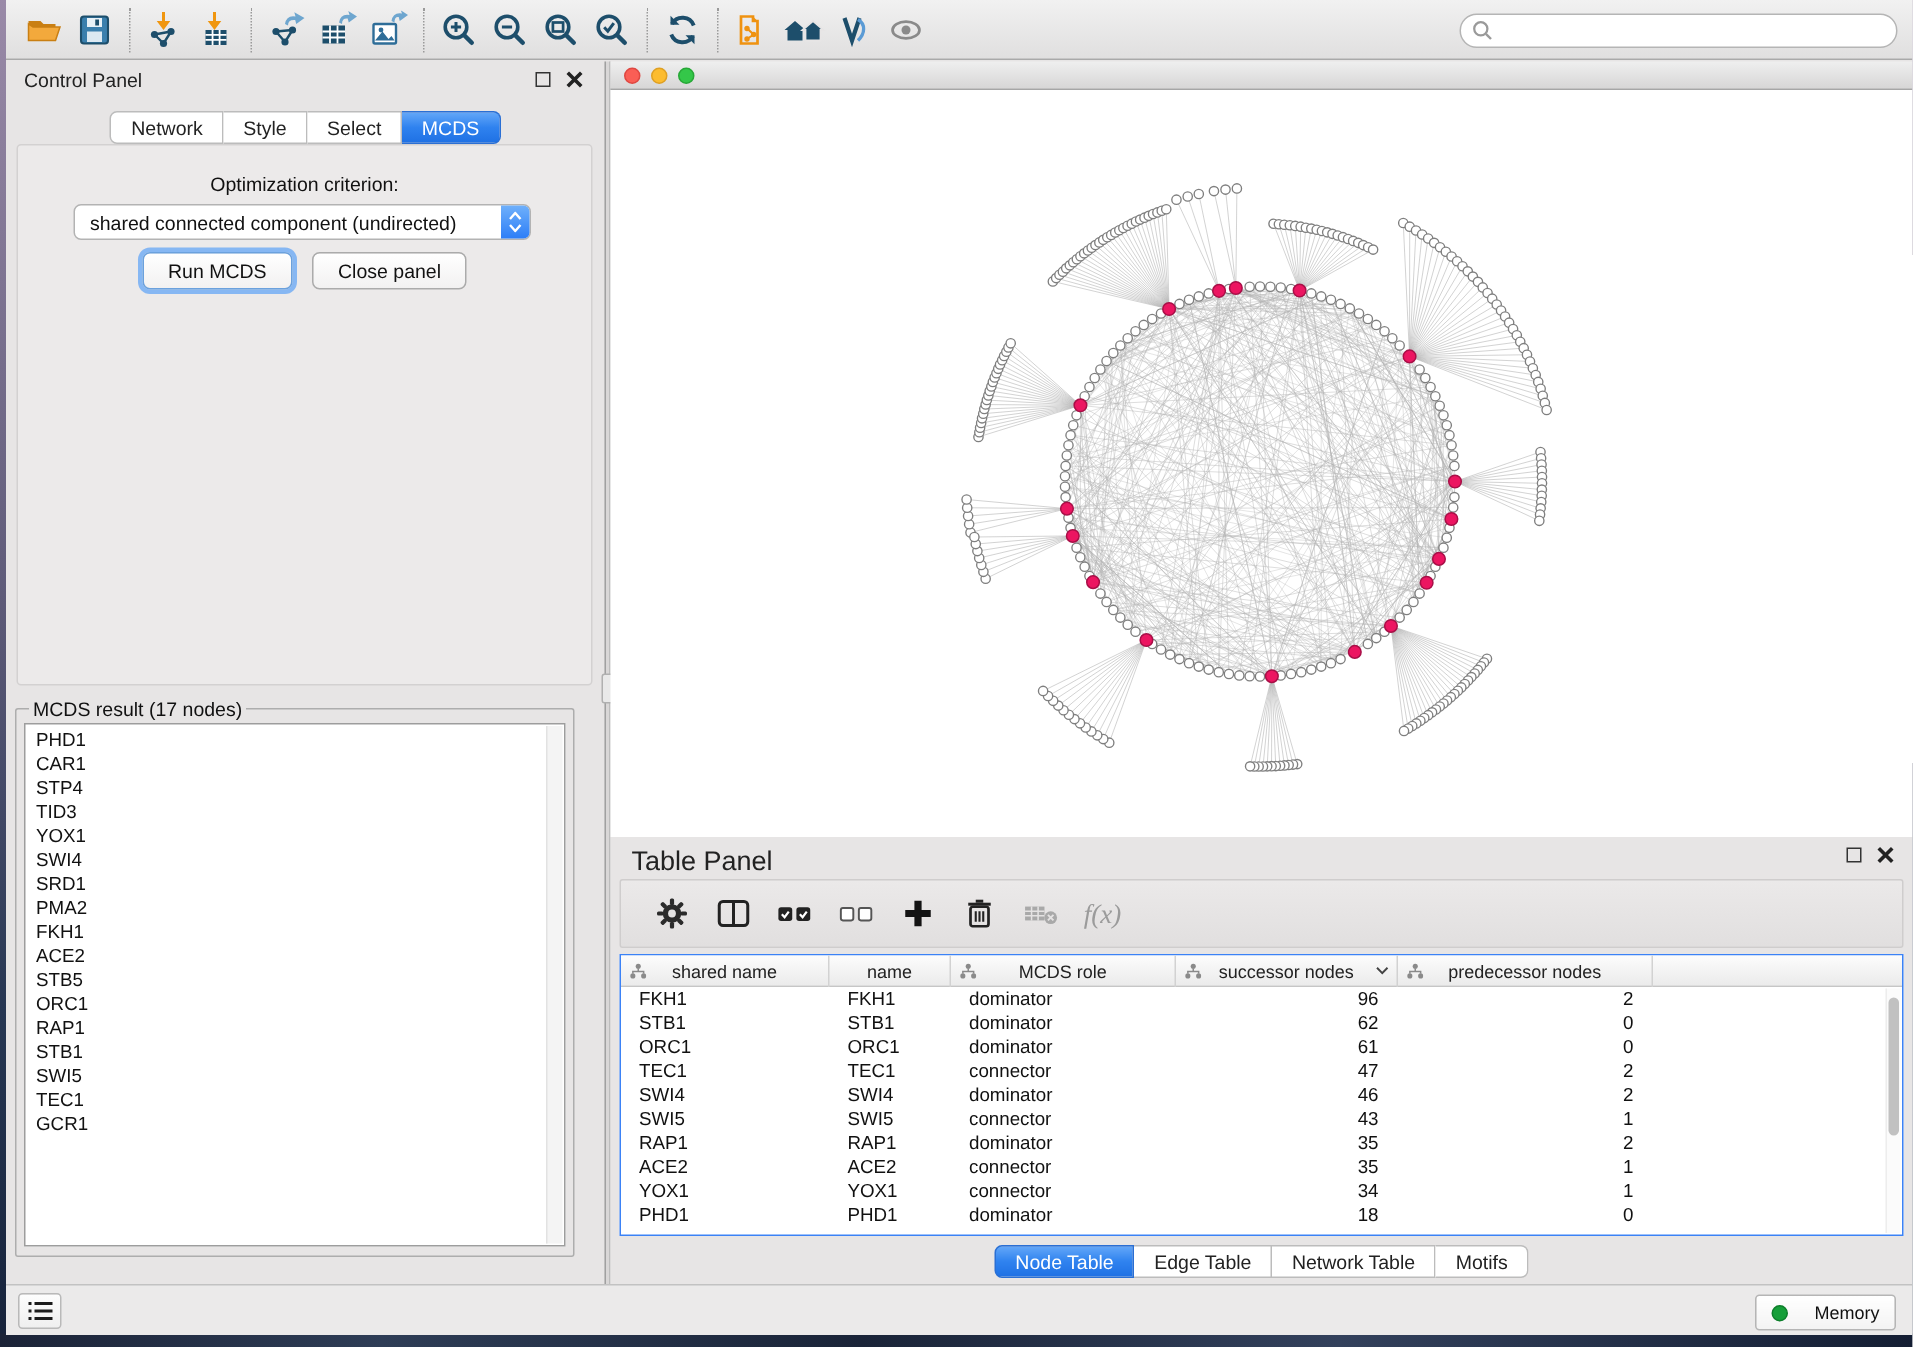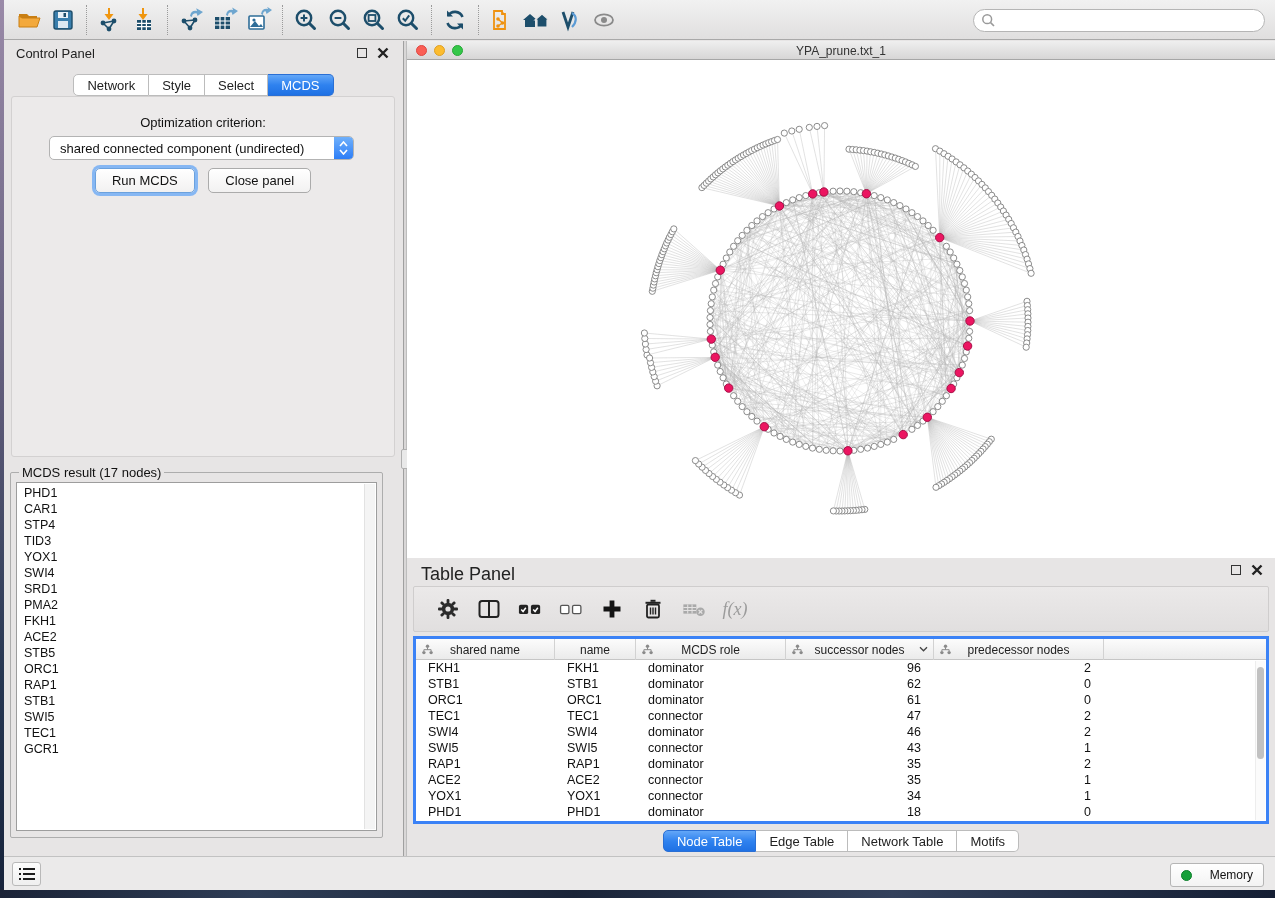--- a/index.html
+++ b/index.html
@@ -80,21 +80,21 @@
   .table-panel { position:absolute; left:403px; right:0; top:558px; bottom:34px; background:#e7e5e5; }
   .tp-titlebar { position:absolute; left:0; right:0; top:0; height:26px; }
   .tp-title { position:absolute; left:14px; top:6px; font-size:18px; color:#222; }
   .tp-float { right:34px; } .tp-close { right:12px; }
   .tp-toolbar { position:absolute; left:6px; right:6px; top:28px; height:46px;
                 background:linear-gradient(180deg,#ebe9e9,#e1dfdf); border:1px solid #cfcdcd; border-radius:2px;
                 display:flex; align-items:center; gap:17px; padding-left:22px; }
   .tp-tool { width:24px; height:24px; display:flex; align-items:center; justify-content:center; }
   .fx-label { font-family:"Liberation Serif","DejaVu Serif",serif; font-style:italic; font-size:18px; color:#9b9b9b; }
 
-  .table-wrap { position:absolute; left:6px; right:6px; top:78px; bottom:32px; background:#fff; border:3px solid #3b82f6; }
+  .table-wrap { position:absolute; left:6px; right:6px; top:78px; bottom:32px; background:#fff; border:1px solid #3b82f6; }
   .thead { position:absolute; left:0; right:0; top:0; height:21px; display:flex;
            background:linear-gradient(180deg,#fcfcfc,#ebebeb); border-bottom:1px solid #c6c6c6; }
   .th { position:relative; height:21px; border-right:1px solid #d2d2d2; display:flex; align-items:center; justify-content:center;
         font-size:12px; color:#222; }
   .th .shared-ic { position:absolute; left:6px; top:5px; }
   .th .sort-ic { position:absolute; right:5px; top:7px; }
   .tbody { position:absolute; left:0; right:12px; top:21px; bottom:0; overflow:hidden; }
   .tr { display:flex; height:16px; }
   .td { font-size:12.5px; line-height:16px; color:#111; white-space:nowrap; }
   .td.l { padding-left:12px; } .td.r { text-align:right; padding-right:13px; }
@@ -319,21 +319,20 @@
 
     <div class="v-divider">
       <div class="v-grip"></div>
     </div>
 
     <div class="network-window">
       <div class="net-titlebar">
         <span class="tl red"></span>
         <span class="tl yellow"></span>
         <span class="tl green"></span>
-        <span class="net-title">YPA_prune.txt_1</span>
       </div>
       <div class="net-canvas-wrap">
         <svg width="868" height="498" viewBox="0 0 868 498">
             <g>
               <line x1="433.0" y1="131.0" x2="367.0" y2="149.0" stroke="#b3b3b3" stroke-width="0.6" opacity="0.38"></line>
               <line x1="344.8" y1="356.5" x2="330.7" y2="180.7" stroke="#b3b3b3" stroke-width="0.6" opacity="0.38"></line>
               <line x1="526.1" y1="170.3" x2="344.8" y2="356.5" stroke="#b3b3b3" stroke-width="0.6" opacity="0.38"></line>
               <line x1="310.7" y1="305.1" x2="392.2" y2="137.6" stroke="#b3b3b3" stroke-width="0.6" opacity="0.38"></line>
               <line x1="303.0" y1="264.5" x2="549.9" y2="317.8" stroke="#b3b3b3" stroke-width="0.6" opacity="0.38"></line>
               <line x1="373.1" y1="376.4" x2="546.7" y2="198.0" stroke="#b3b3b3" stroke-width="0.6" opacity="0.38"></line>

